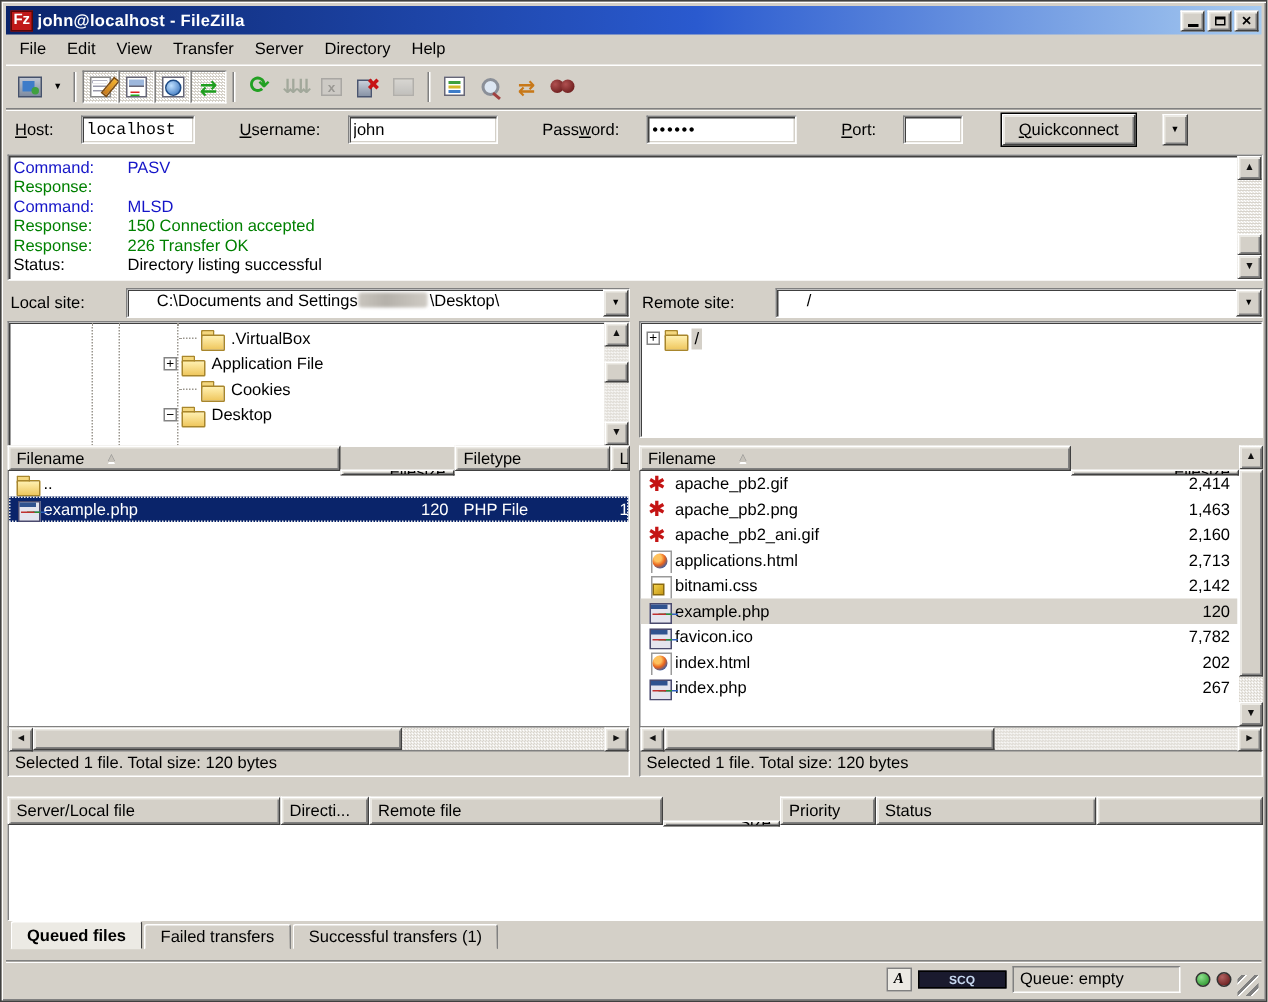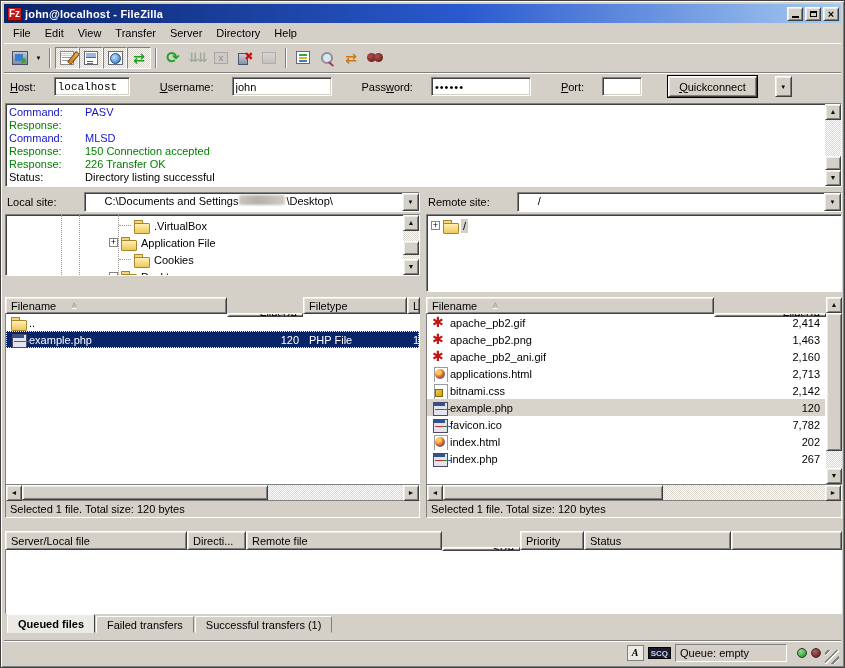--- a/index.html
+++ b/index.html
@@ -165,21 +165,21 @@
   .tabsrow { display:flex; align-items:flex-end; height:19px; padding-left:2px; }
   .tab { height:17px; padding:1px 10px 0; background:#D4D0C8; border:1px solid; border-color:#FFFFFF #808080 #D4D0C8 #FFFFFF;
     border-radius:2px 2px 0 0; margin-right:1px; display:flex; align-items:center; }
   .tab.active { height:19px; background:#ECEAE4; font-weight:bold; border-color:#FFFFFF #404040 #ECEAE4 #FFFFFF; position:relative; z-index:2; }
 
   
   .statusbar { left:3px; right:3px; bottom:3px; height:24px; border-top:1px solid #808080; box-shadow:0 1px 0 #fff inset;
     display:flex; align-items:center; justify-content:flex-end; padding:0 2px; gap:4px; }
   .sb-ascii { width:17px; height:16px; background:#ECEAE4; border:1px solid #808080; font-size:10px; font-weight:bold;
     font-family:"Liberation Serif", serif; text-align:center; line-height:14px; font-style:italic; }
-  .sb-speed { height:12px; padding:0 2px; background:#1A1A2E; color:#C8D8F0; font-size:8px; font-weight:bold; line-height:11px; letter-spacing:0; border:1px solid #000; }
+  .sb-speed { height:12px; padding:0 20px; background:#1A1A2E; color:#C8D8F0; font-size:8px; font-weight:bold; line-height:11px; letter-spacing:0; border:1px solid #000; }
   .sb-queue { width:112px; height:18px; border:1px solid; border-color:#808080 #FFFFFF #FFFFFF #808080;
     display:flex; align-items:center; padding:0 4px; background:#D4D0C8; }
   .led { width:10px; height:10px; border-radius:50%; border:1px solid #333; }
   .led.green { background: radial-gradient(circle at 35% 30%, #8CE08C, #1E8A1E); }
   .led.red { background: radial-gradient(circle at 35% 30%, #B06060, #5E1212); }
   .grip { width:14px; height:14px; align-self:flex-end;
     background: repeating-linear-gradient(-45deg, transparent 0 3px, #FFFFFF 3px 4px, #808080 4px 6px); }
 </style>
 </head>
 <body>
@@ -313,21 +313,21 @@
   </div>
 
   <div class="abs siterow" style="top:190px; left:425px; width:416px;">
     <span class="site-label">Remote site:</span>
     <div class="combo">
       <div class="combo-text">/</div>
       <div class="combo-btn">▼</div>
     </div>
   </div>
 
-  <div class="abs treepanel" style="top:213px; left:4px; width:415px; height:62px;">
+  <div class="abs treepanel" style="top:213px; left:4px; width:415px; height:84px;">
     <div class="tree-body">
       <div class="guide" style="left:55px"></div>
       <div class="guide" style="left:73px"></div>
       <div class="guide" style="left:112px"></div>
       <div class="tree-row" style="padding-left:113px">
         <span class="connector"></span>
         <span class="ficon" data-icon="folder-icon"></span>
         <span class="tree-label">.VirtualBox</span>
       </div>
       <div class="tree-row" style="padding-left:103px">

